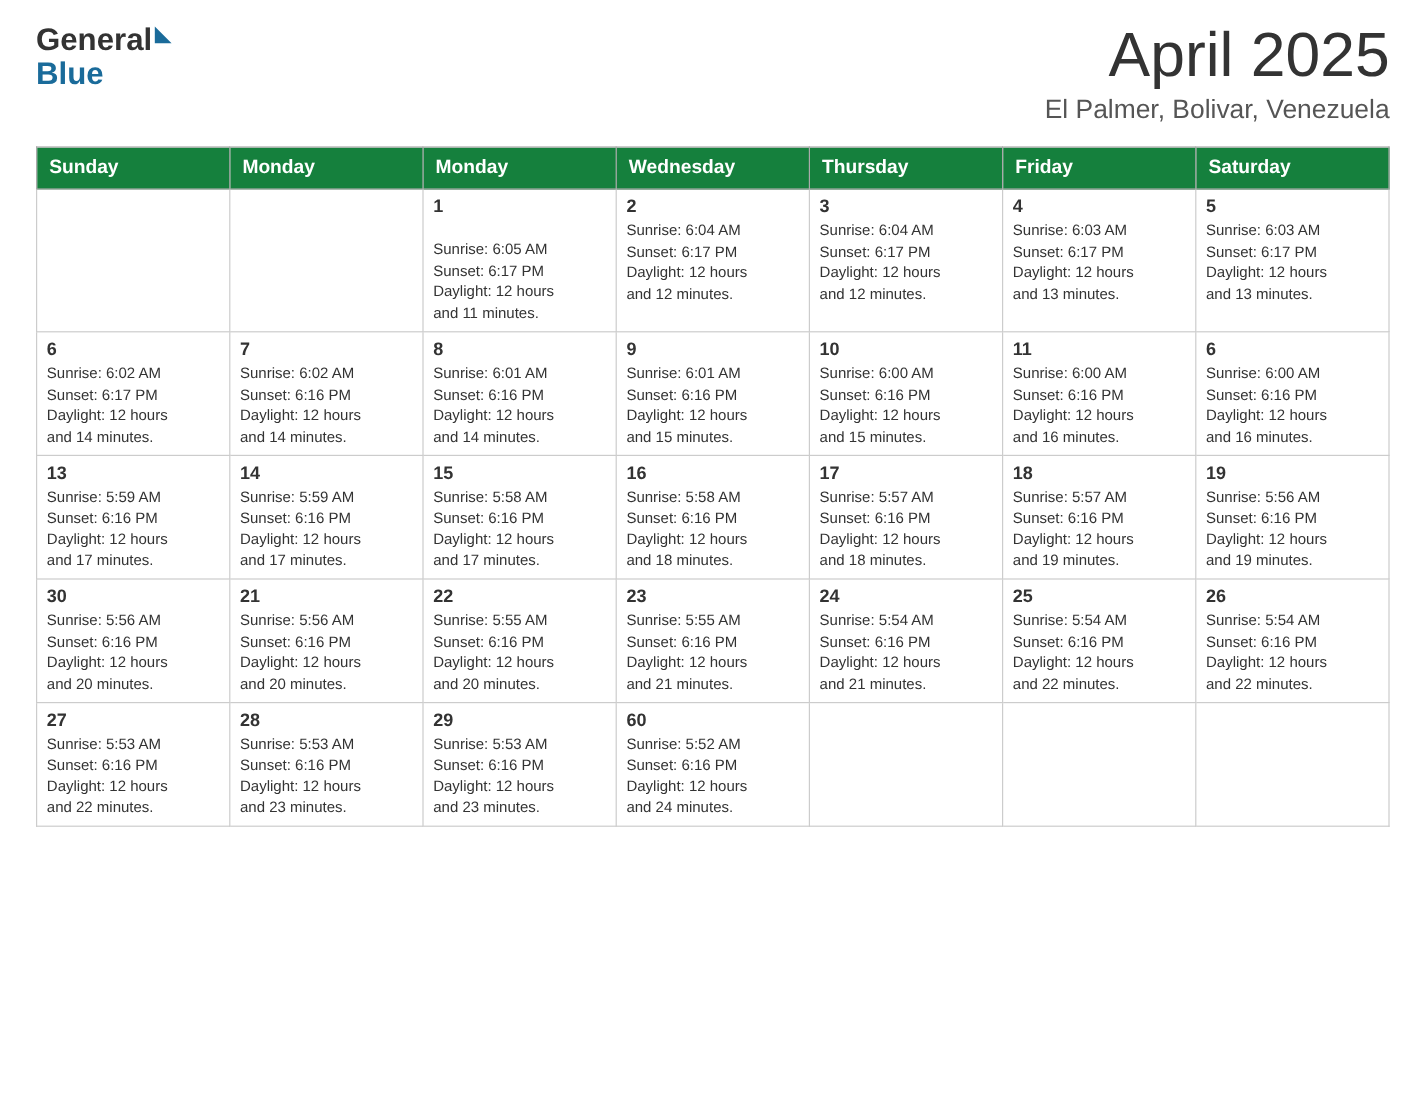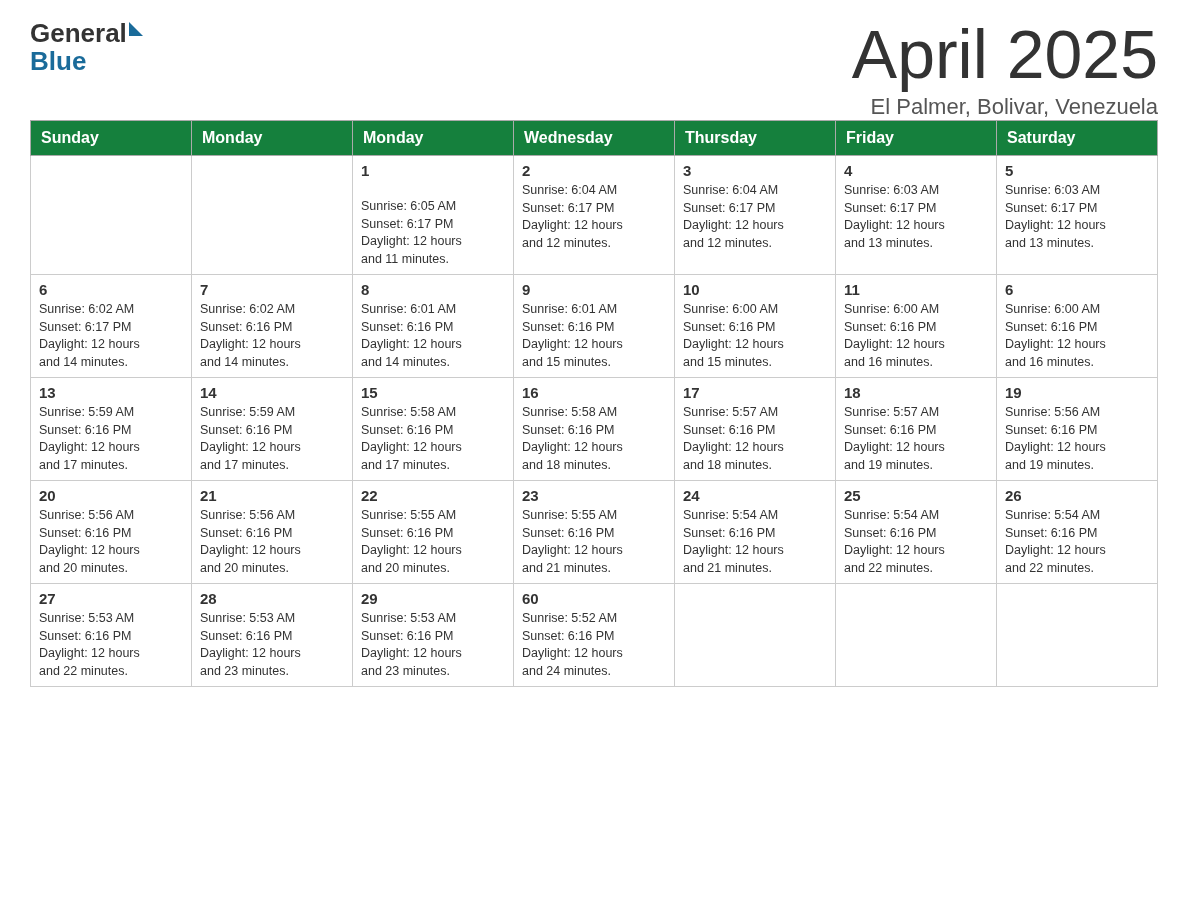--- a/index.html
+++ b/index.html
@@ -7,21 +7,21 @@
       font-family: Arial, sans-serif;
       background: #fff;
       width: 1188px;
       min-height: 918px;
       padding: 20px 30px;
     }
     .header {
       display: flex;
       justify-content: space-between;
       align-items: flex-start;
-      margin-bottom: 0;
+      margin-bottom: 18px;
     }
     .logo {
       display: flex;
       align-items: center;
       gap: 0px;
     }
     .logo-text-general {
       font-size: 26px;
       font-weight: bold;
       color: #333;
@@ -53,21 +53,21 @@
       flex-direction: column;
     }
     .logo-top-row {
       display: flex;
       align-items: center;
     }
     .title-block {
       text-align: right;
     }
     .title-block h1 {
-      font-size: 68px;
+      font-size: 52px;
       font-weight: normal;
       color: #333;
       line-height: 1;
     }
     .title-block h2 {
       font-size: 22px;
       font-weight: normal;
       color: #555;
       margin-top: 6px;
     }
@@ -279,21 +279,21 @@
         <td>
           <span class="day-number">19</span>
           <div class="day-info" style="white-space: pre-line;">Sunrise: 5:56 AM
 Sunset: 6:16 PM
 Daylight: 12 hours
 and 19 minutes.</div>
         </td>
       </tr>
       <tr>
         <td>
-          <span class="day-number">20</span>
+          <span class="day-number">30</span>
           <div class="day-info" style="white-space: pre-line;">Sunrise: 5:56 AM
 Sunset: 6:16 PM
 Daylight: 12 hours
 and 20 minutes.</div>
         </td>
         <td>
           <span class="day-number">21</span>
           <div class="day-info" style="white-space: pre-line;">Sunrise: 5:56 AM
 Sunset: 6:16 PM
 Daylight: 12 hours

